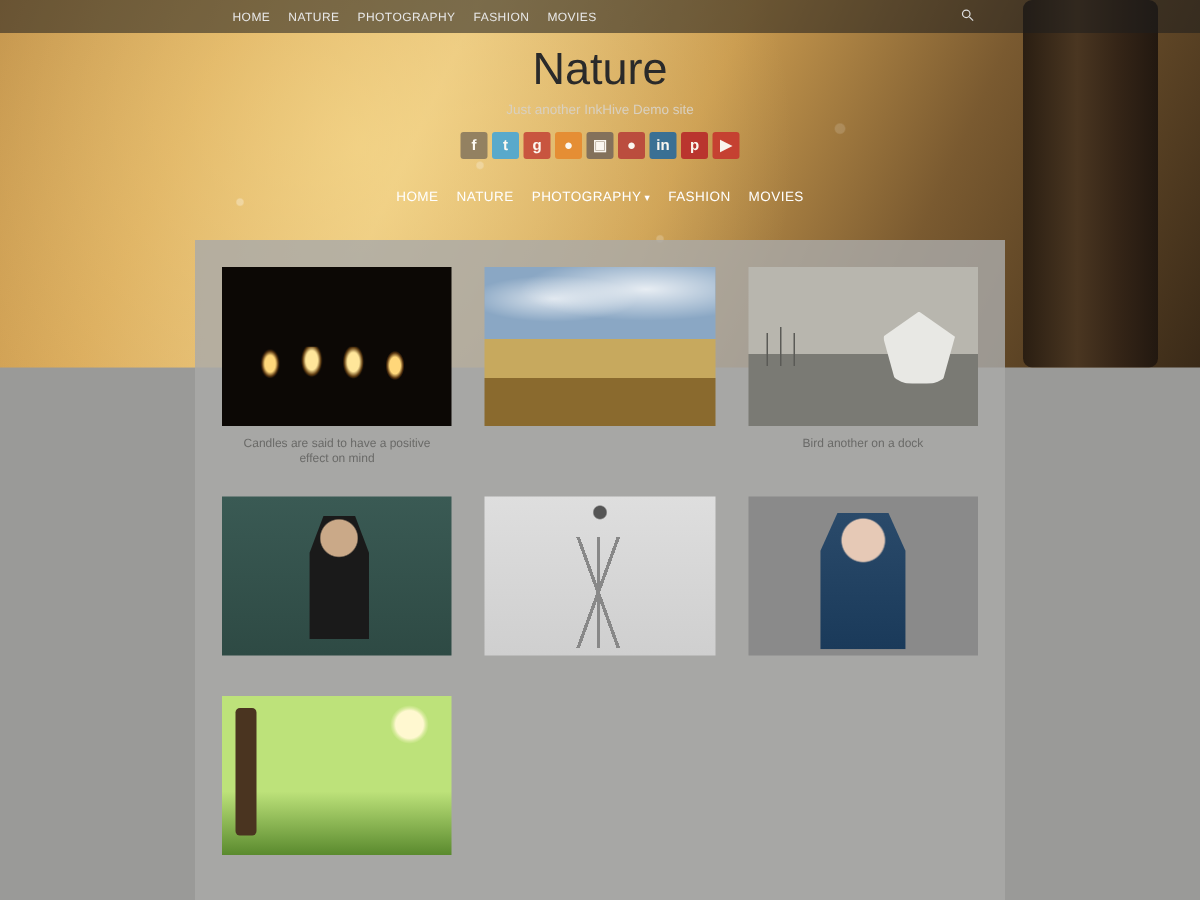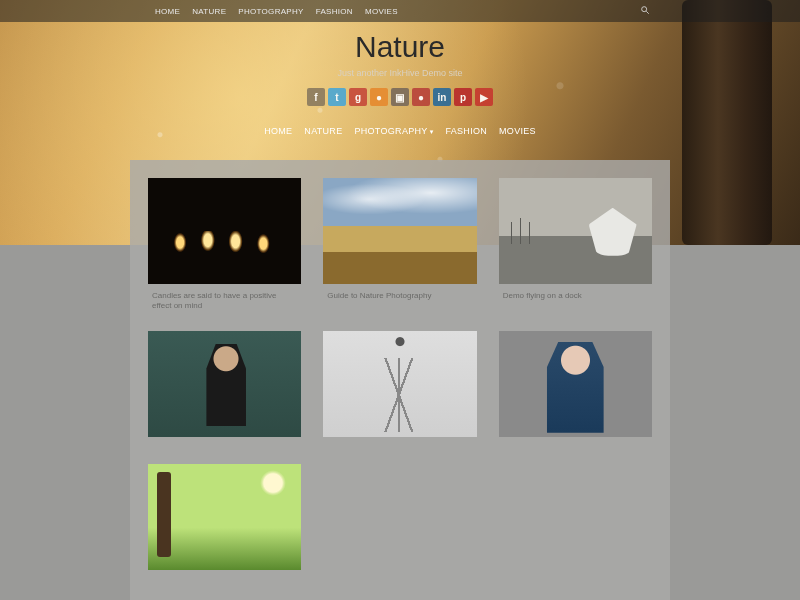--- a/index.html
+++ b/index.html
@@ -88,21 +88,21 @@
   }
   .card { }
   .thumb {
     width:100%; height:106px;
     background:#888;
     position:relative;
     overflow:hidden;
   }
   .caption {
     font-size:8px; color:#6a6a68;
-    text-align:left;
+    text-align:center;
     padding:7px 4px 10px;
     line-height:1.25;
   }
   
   .th-candles { background:#0c0805; }
   .th-candles::before{
     content:""; position:absolute; left:14%; bottom:28%;
     width:72%; height:22%;
     background:
       radial-gradient(ellipse 9px 14px at 10% 50%, #ffd77a 0 40%, rgba(255,150,40,.3) 60%, transparent 70%),
@@ -245,25 +245,24 @@
 
 <div class="content-wrap">
   <div class="grid">
 
     <div class="card">
       <div class="thumb th-candles"></div>
       <div class="caption">Candles are said to have a positive effect on mind</div>
     </div>
     <div class="card">
       <div class="thumb th-hills"></div>
-      <div class="caption">Guide to Nature Photography</div>
     </div>
     <div class="card">
       <div class="thumb th-dock"></div>
-      <div class="caption">Demo flying on a dock</div>
+      <div class="caption">Bird another on a dock</div>
     </div>
 
     <div class="card">
       <div class="thumb th-man"></div>
     </div>
 
     <div class="card">
       <div class="thumb th-c1"></div>
       <div class="caption"></div>
     </div>

